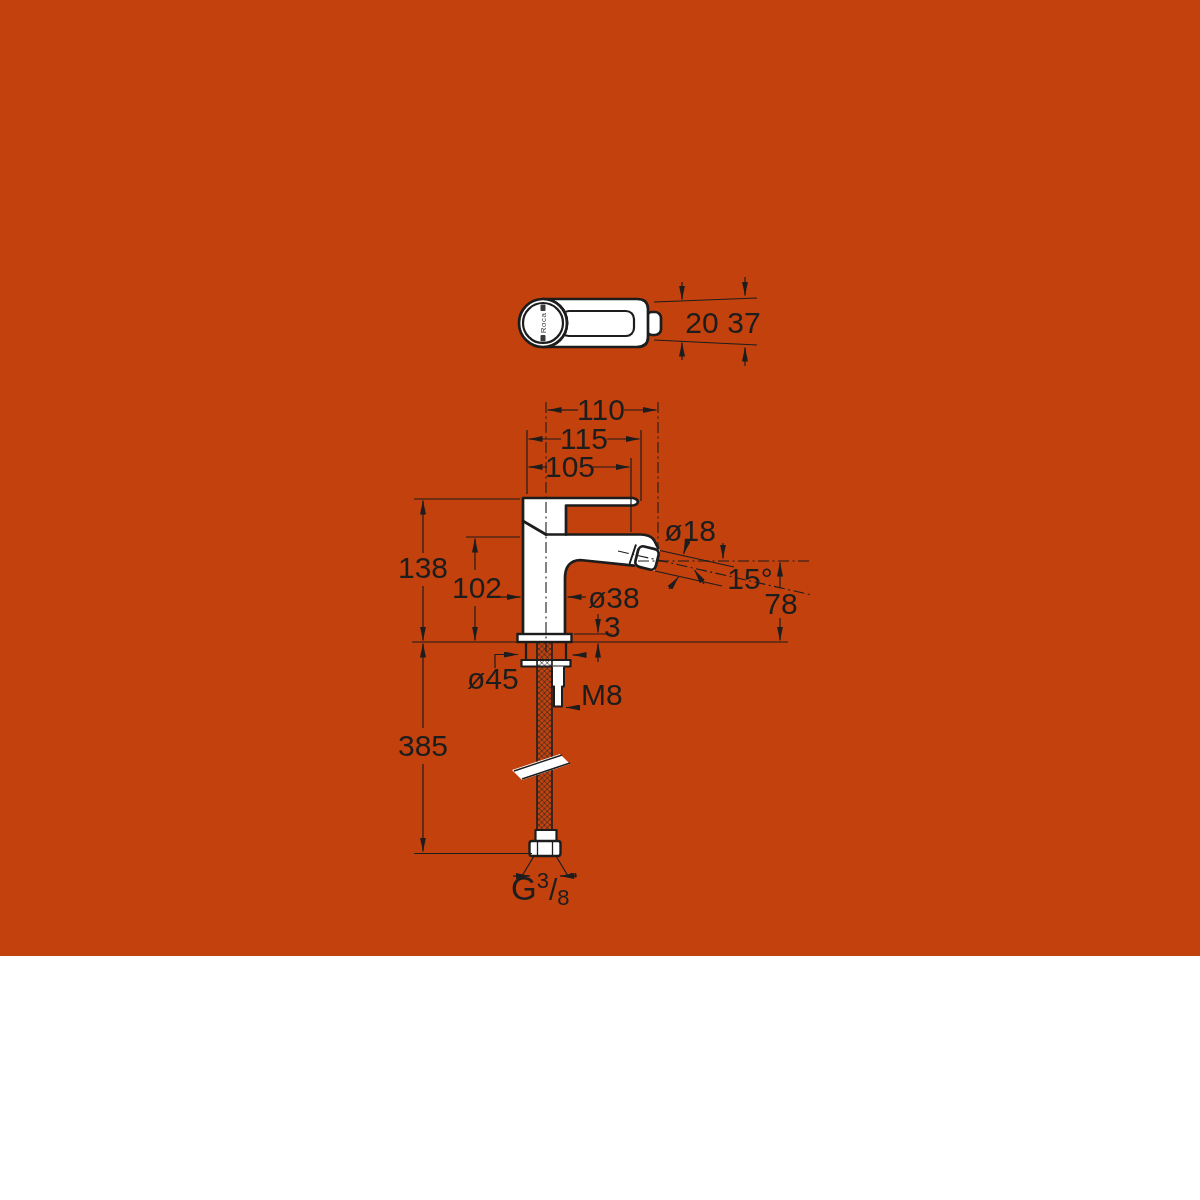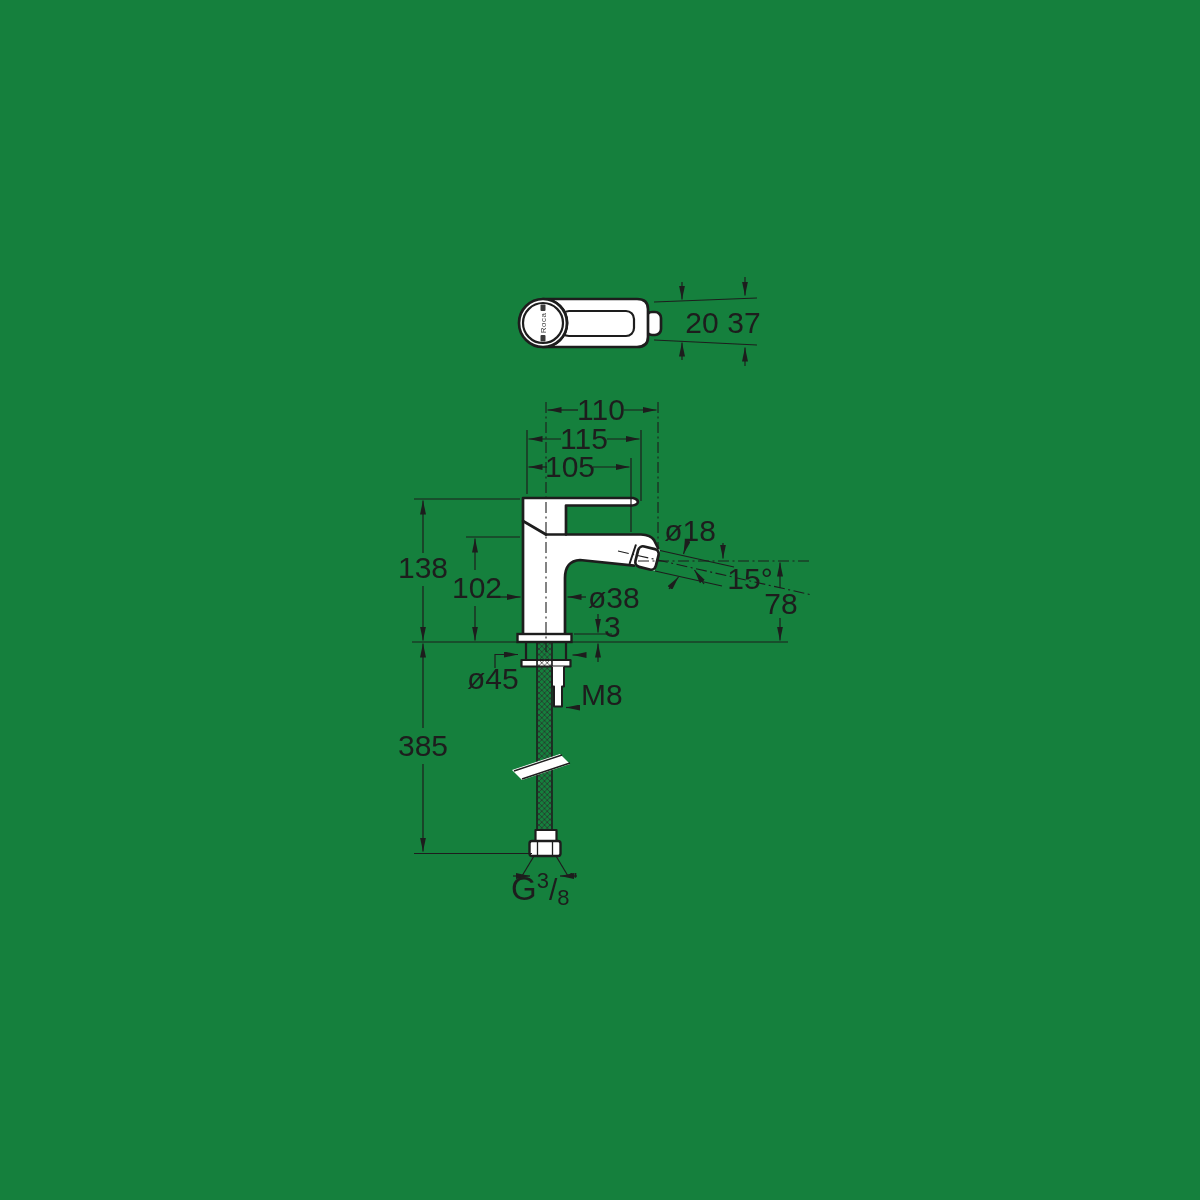--- a/index.html
+++ b/index.html
@@ -1,16 +1,16 @@
 <!DOCTYPE html>
 <html><head>
 <meta charset="utf-8">
 <style>
   html,body{margin:0;padding:0;background:#ffffff;}
-  .stage{position:relative;width:1200px;height:1200px;background:#15803d;overflow:hidden;}
+  .stage{position:relative;width:1200px;height:956px;background:#c2410c;overflow:hidden;}
   svg{display:block;}
   .dim{font-family:"Liberation Sans", sans-serif;font-size:30px;fill:#1d1d1d;}
   .brand{font-family:"Liberation Sans", sans-serif;font-size:8px;fill:#3a3a3a;letter-spacing:.5px;}
   .outline{stroke:#1d1d1d;stroke-width:2.7;fill:none;stroke-linecap:round;stroke-linejoin:round;}
   .outline2{stroke:#1d1d1d;stroke-width:2.2;fill:none;stroke-linecap:round;stroke-linejoin:round;}
   .thin{stroke:#1d1d1d;stroke-width:1.2;fill:none;}
   .cdash{stroke:#1d1d1d;stroke-width:1.1;fill:none;stroke-dasharray:11 3.5 2 3.5;}
   .wfill{fill:#ffffff;}
 </style>
 </head>

